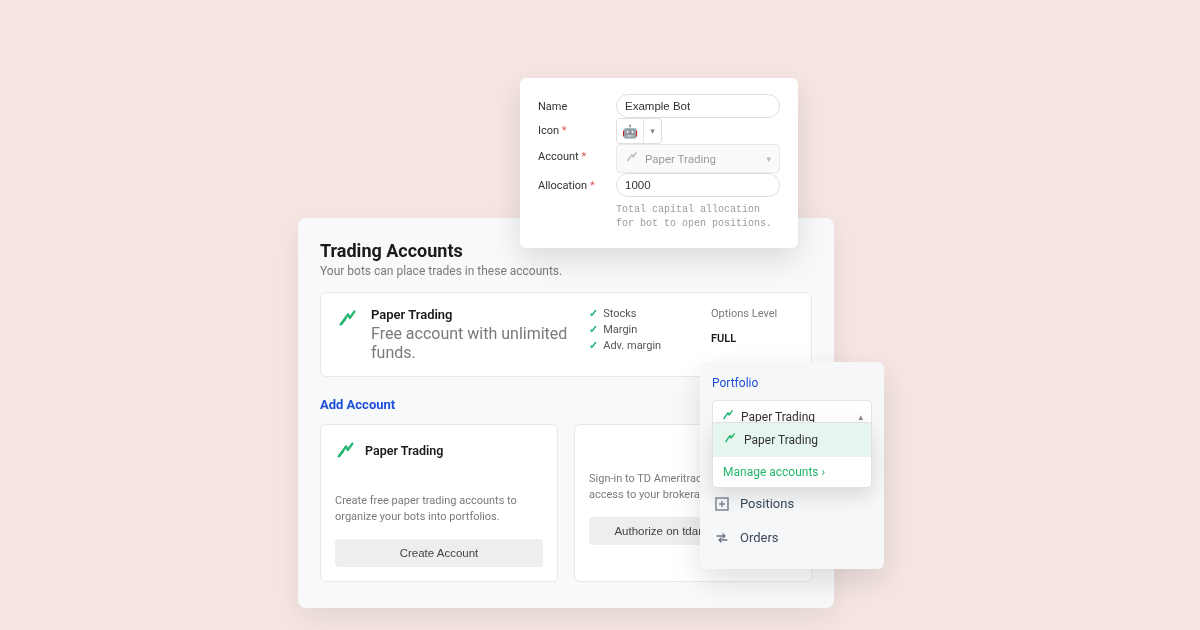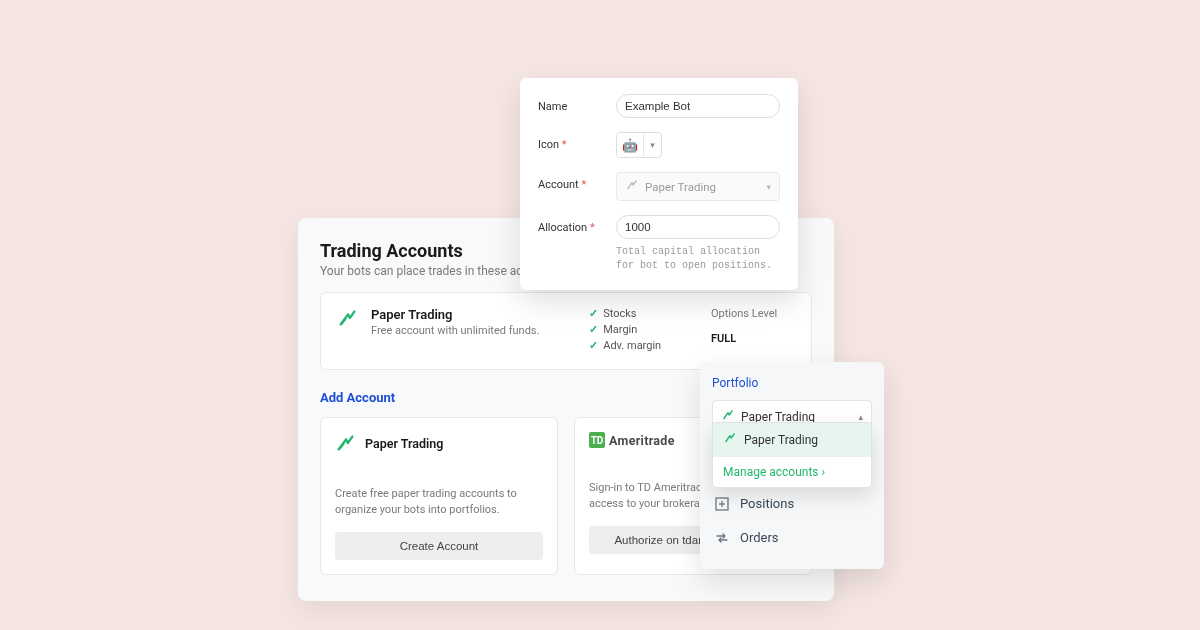--- a/index.html
+++ b/index.html
@@ -43,21 +43,21 @@
     margin-bottom: 20px;
   }
   .account-left { display:flex; gap:12px; align-items:flex-start; flex: 0 0 240px;}
   .brand-icon {
     width: 22px; height: 22px;
     display:flex; align-items:center; justify-content:center;
     flex-shrink: 0;
   }
   .brand-icon svg { width: 22px; height: 22px; }
   .account-title { font-size: 13px; font-weight: 600; color: #1a1a1a; margin-bottom: 2px;}
-  .account-desc { font-size: 11px; color: #7a7a7a;}
+  .account-desc { font-size: 16px; color: #7a7a7a;}
   .features { flex: 0 0 110px; font-size: 11px; color: #555; }
   .features .row { display:flex; align-items:center; gap:5px; margin-bottom: 3px;}
   .check { color:#22b66e; font-weight:bold; font-size:11px;}
   .optlevel { flex: 0 0 100px; font-size: 11px;}
   .optlevel .lab { color:#7a7a7a; margin-bottom:12px;}
   .optlevel .val { color:#1a1a1a; font-weight:600;}
   .add-account-title { font-size: 13px; font-weight: 700; color:#1d4ed8; margin-bottom: 12px;}
   .provider-row { display:flex; gap: 16px;}
   .provider-card {
     flex: 1;
@@ -95,21 +95,21 @@
     position: absolute;
     left: 520px;
     top: 78px;
     width: 278px;
     background:#fff;
     border-radius:6px;
     box-shadow: 0 12px 30px rgba(0,0,0,0.12);
     padding: 16px 18px 18px 18px;
     z-index: 5;
   }
-  .form-row { display:flex; align-items:flex-start; margin-bottom: 14px;}
+  .form-row { display:flex; align-items:flex-start; }
   .form-row:last-child { margin-bottom: 0;}
   .form-label { width: 78px; font-size: 11px; color:#333; padding-top: 6px;}
   .form-label .req { color:#e05757;}
   .form-control { flex:1; }
   .inp {
     width: 100%;
     border: 1px solid #dedede;
     border-radius: 12px;
     padding: 5px 8px;
     font-size: 11.5px;
@@ -244,26 +244,20 @@
               <path d="M5 18 L12 8 L14 12 L19 5" stroke="#22b66e" stroke-width="2.5" stroke-linecap="round" stroke-linejoin="round"></path>
               <path d="M4 19 L9 13" stroke="#22b66e" stroke-width="2.5" stroke-linecap="round"></path>
             </svg>
         </div>
         <div class="ptitle">Paper Trading</div>
       </div>
       <div class="provider-desc">Create free paper trading accounts to organize your bots into portfolios.</div>
       <button class="provider-btn">Create Account</button>
     </div>
     <div class="provider-card">
-      <div class="provider-head">
-        <div class="td-logo">
-          <div class="td-square">TD</div>
-          <div class="td-name">Ameritrade</div>
-        </div>
-      </div>
       <div class="provider-desc">Sign-in to TD Ameritrade to authorize access to your brokerage account.</div>
       <button class="provider-btn">Authorize on tdameritrade.com</button>
     </div>
   </div>
 </div>
 
 <div class="form-card">
   <div class="form-row">
     <div class="form-label">Name</div>
     <div class="form-control">

